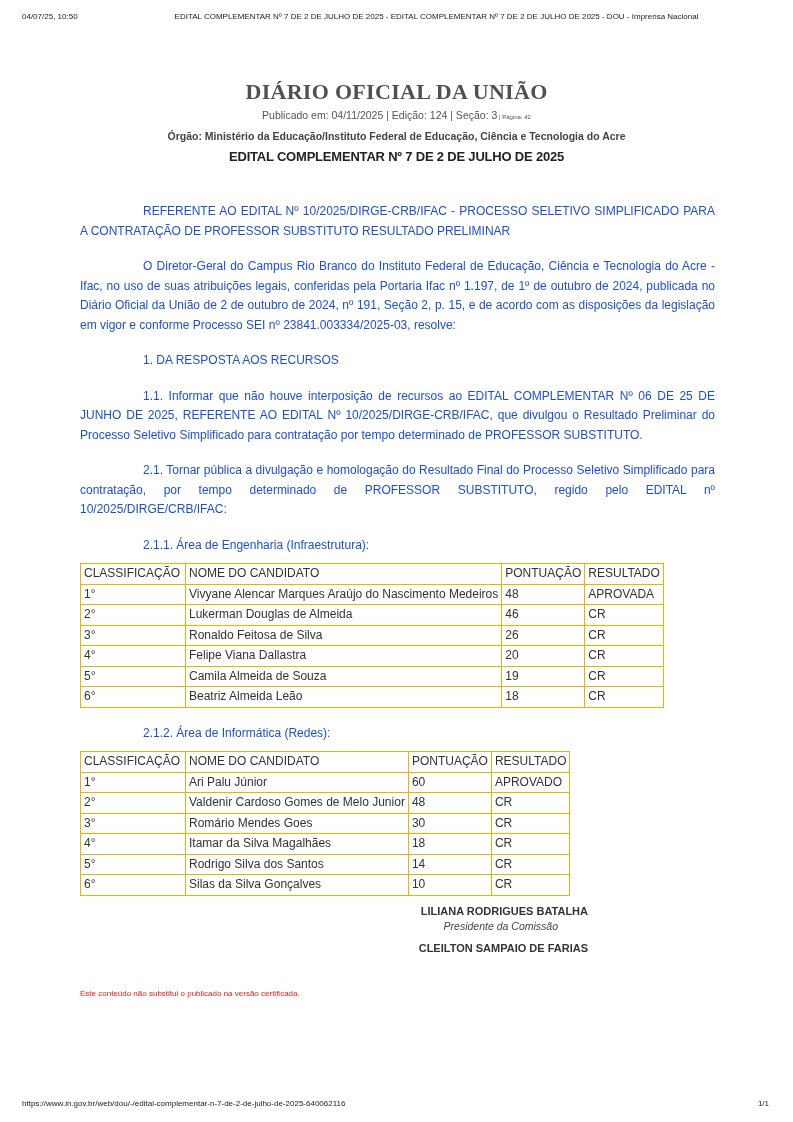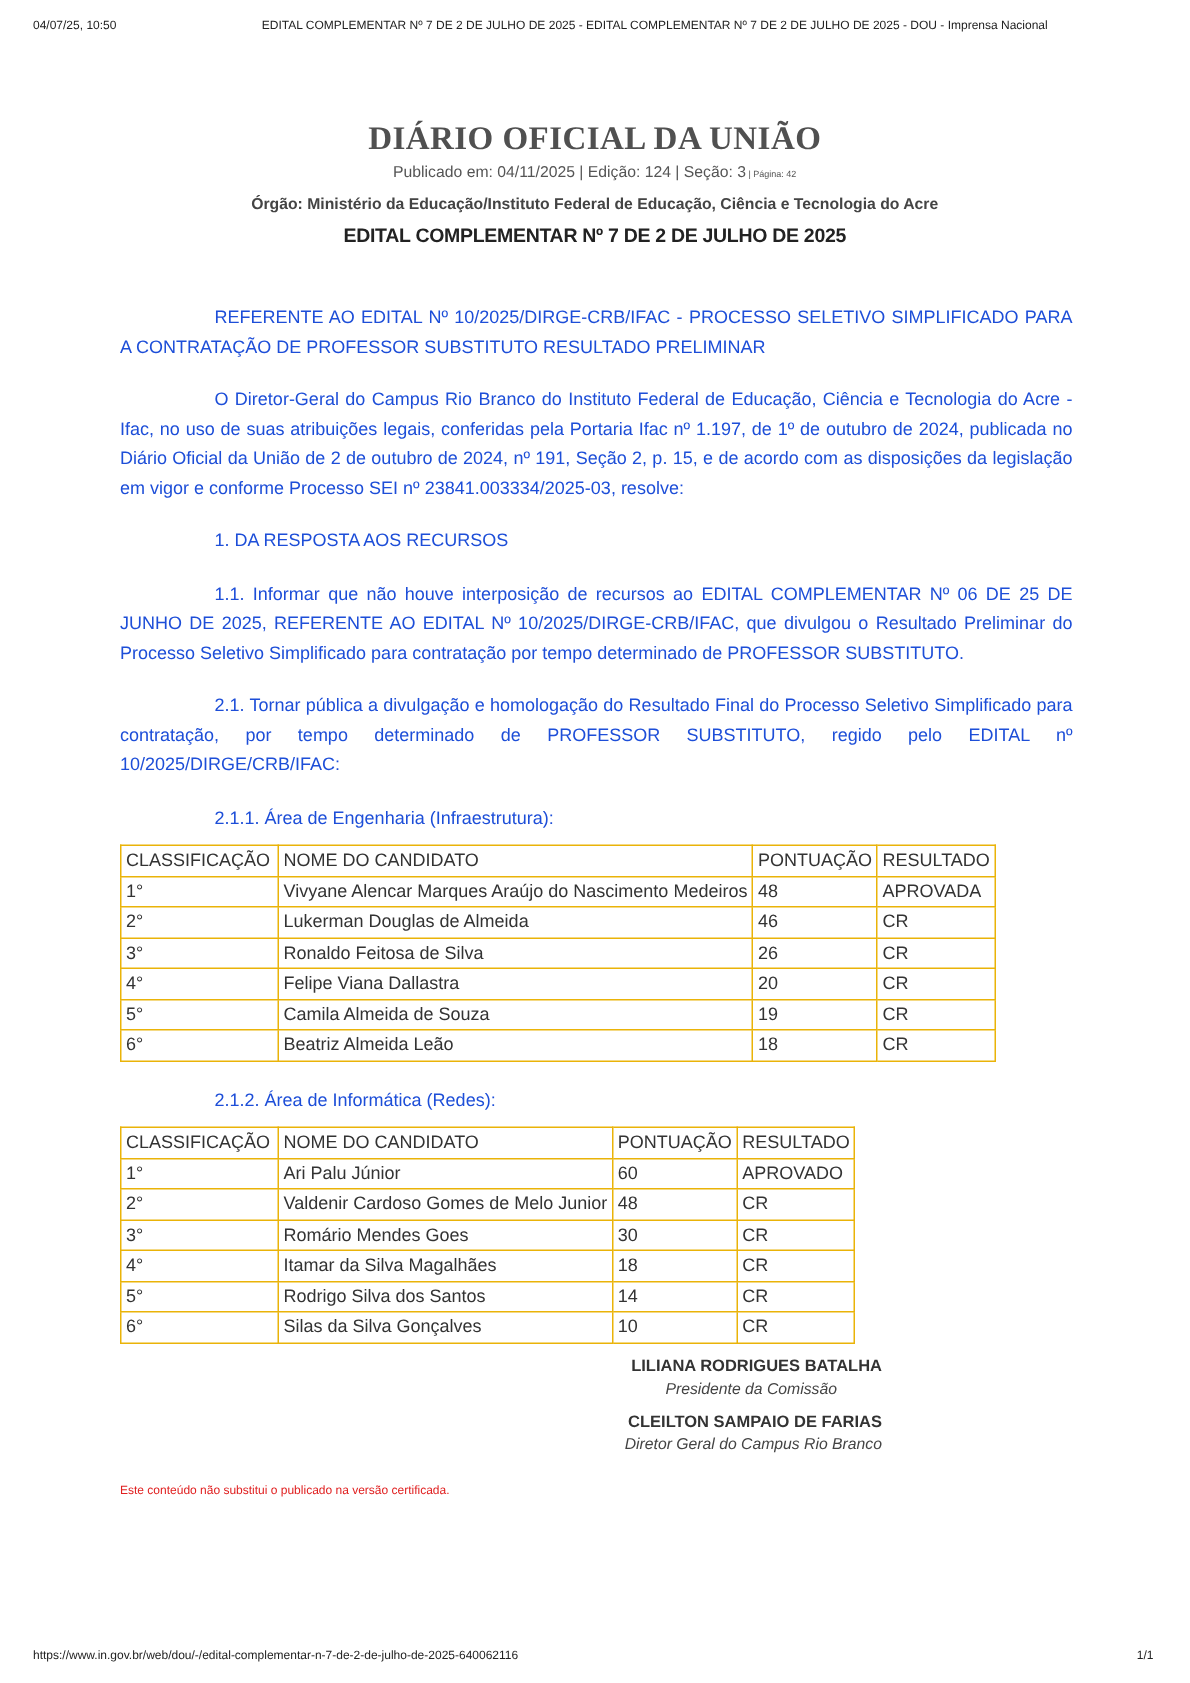--- a/index.html
+++ b/index.html
@@ -181,21 +181,20 @@
       <td>CR</td>
     </tr>
   </tbody>
     </table>
 </div>
 
 <div class="signatures">
   <div class="sig-name">LILIANA RODRIGUES BATALHA</div>
   <div class="sig-role r1" style="padding-right:30px;">Presidente da Comissão</div>
   <div class="sig-name">CLEILTON SAMPAIO DE FARIAS</div>
-  <div class="sig-role">Diretor Geral do Campus Rio Branco</div>
 </div>
 
 <div class="disclaimer">Este conteúdo não substitui o publicado na versão certificada.</div>
 
 <div class="print-footer">
   <span class="url">https://www.in.gov.br/web/dou/-/edital-complementar-n-7-de-2-de-julho-de-2025-640062116</span>
   <span class="page">1/1</span>
 </div>
 
 </body></html>

